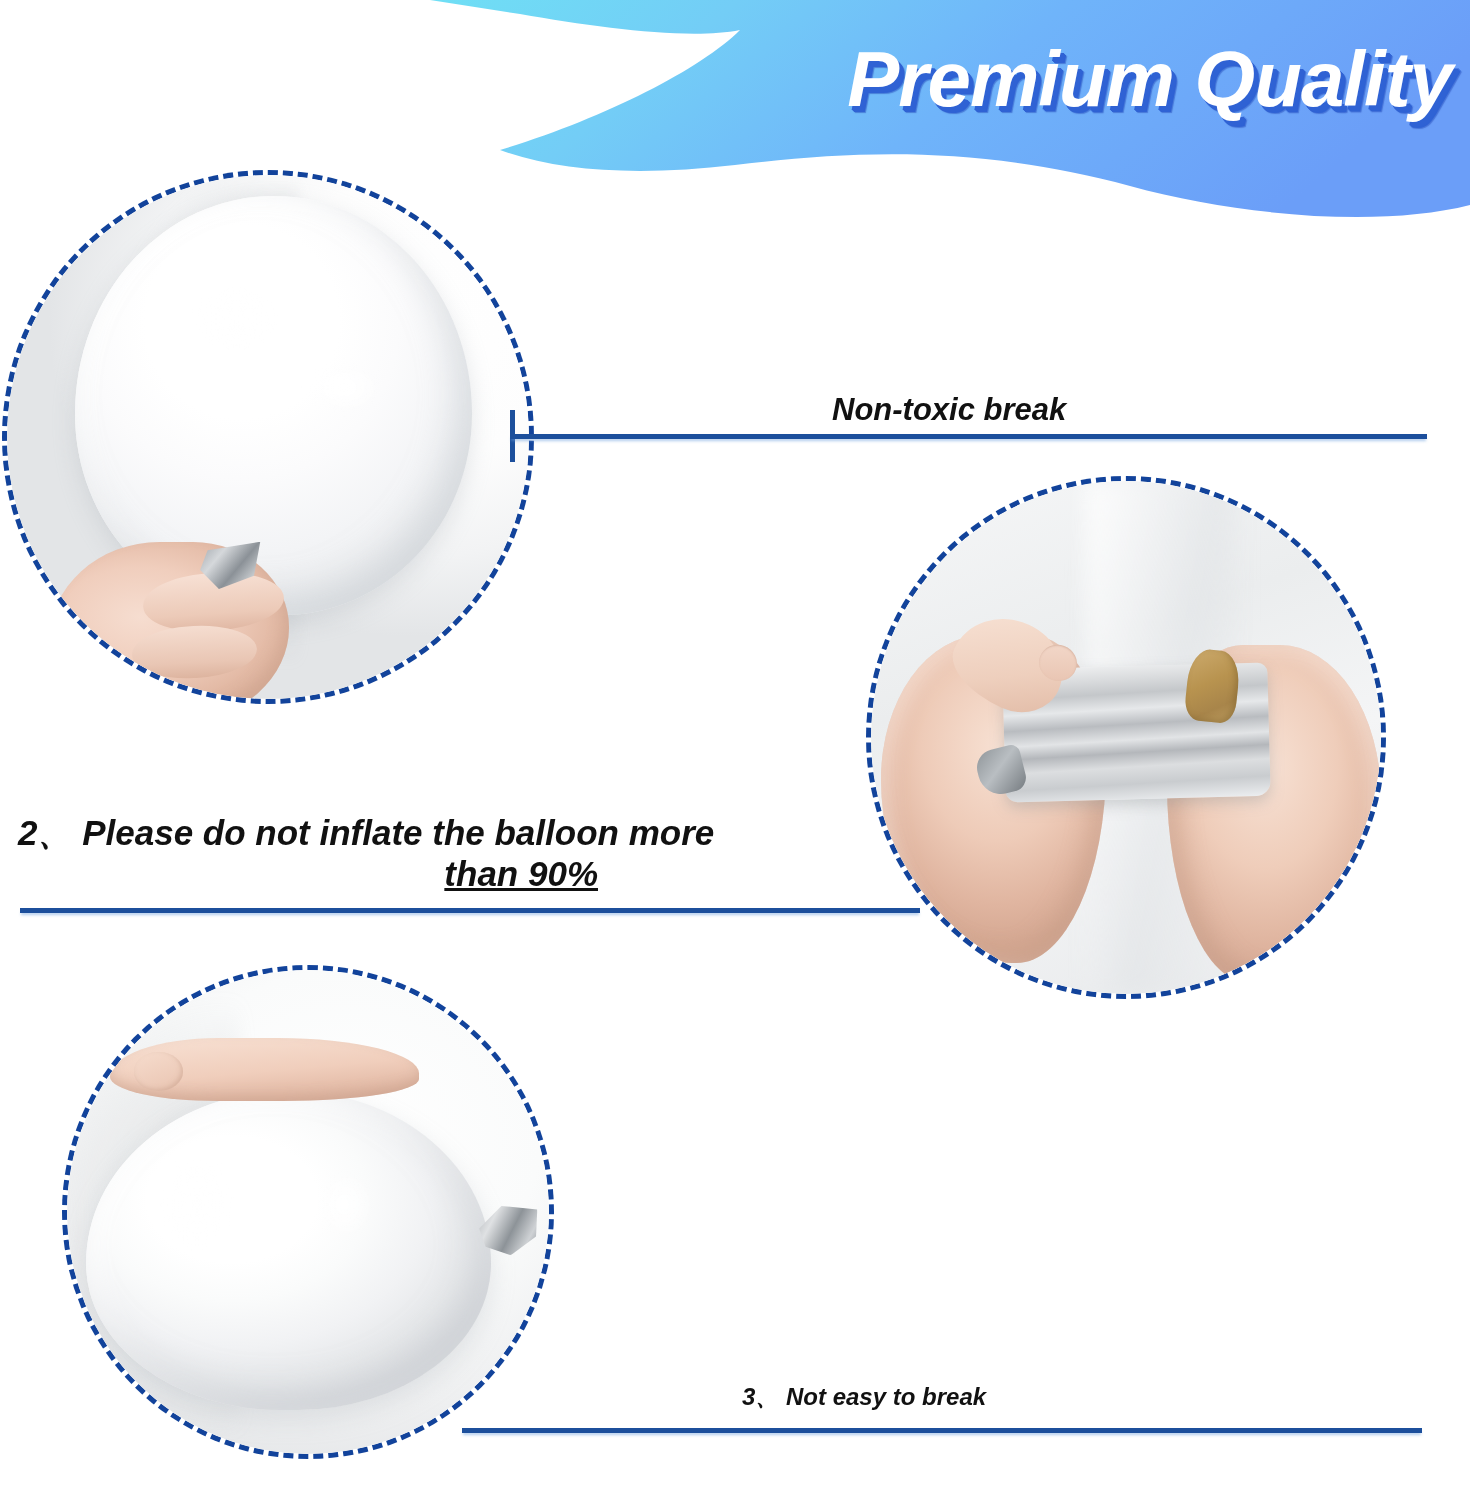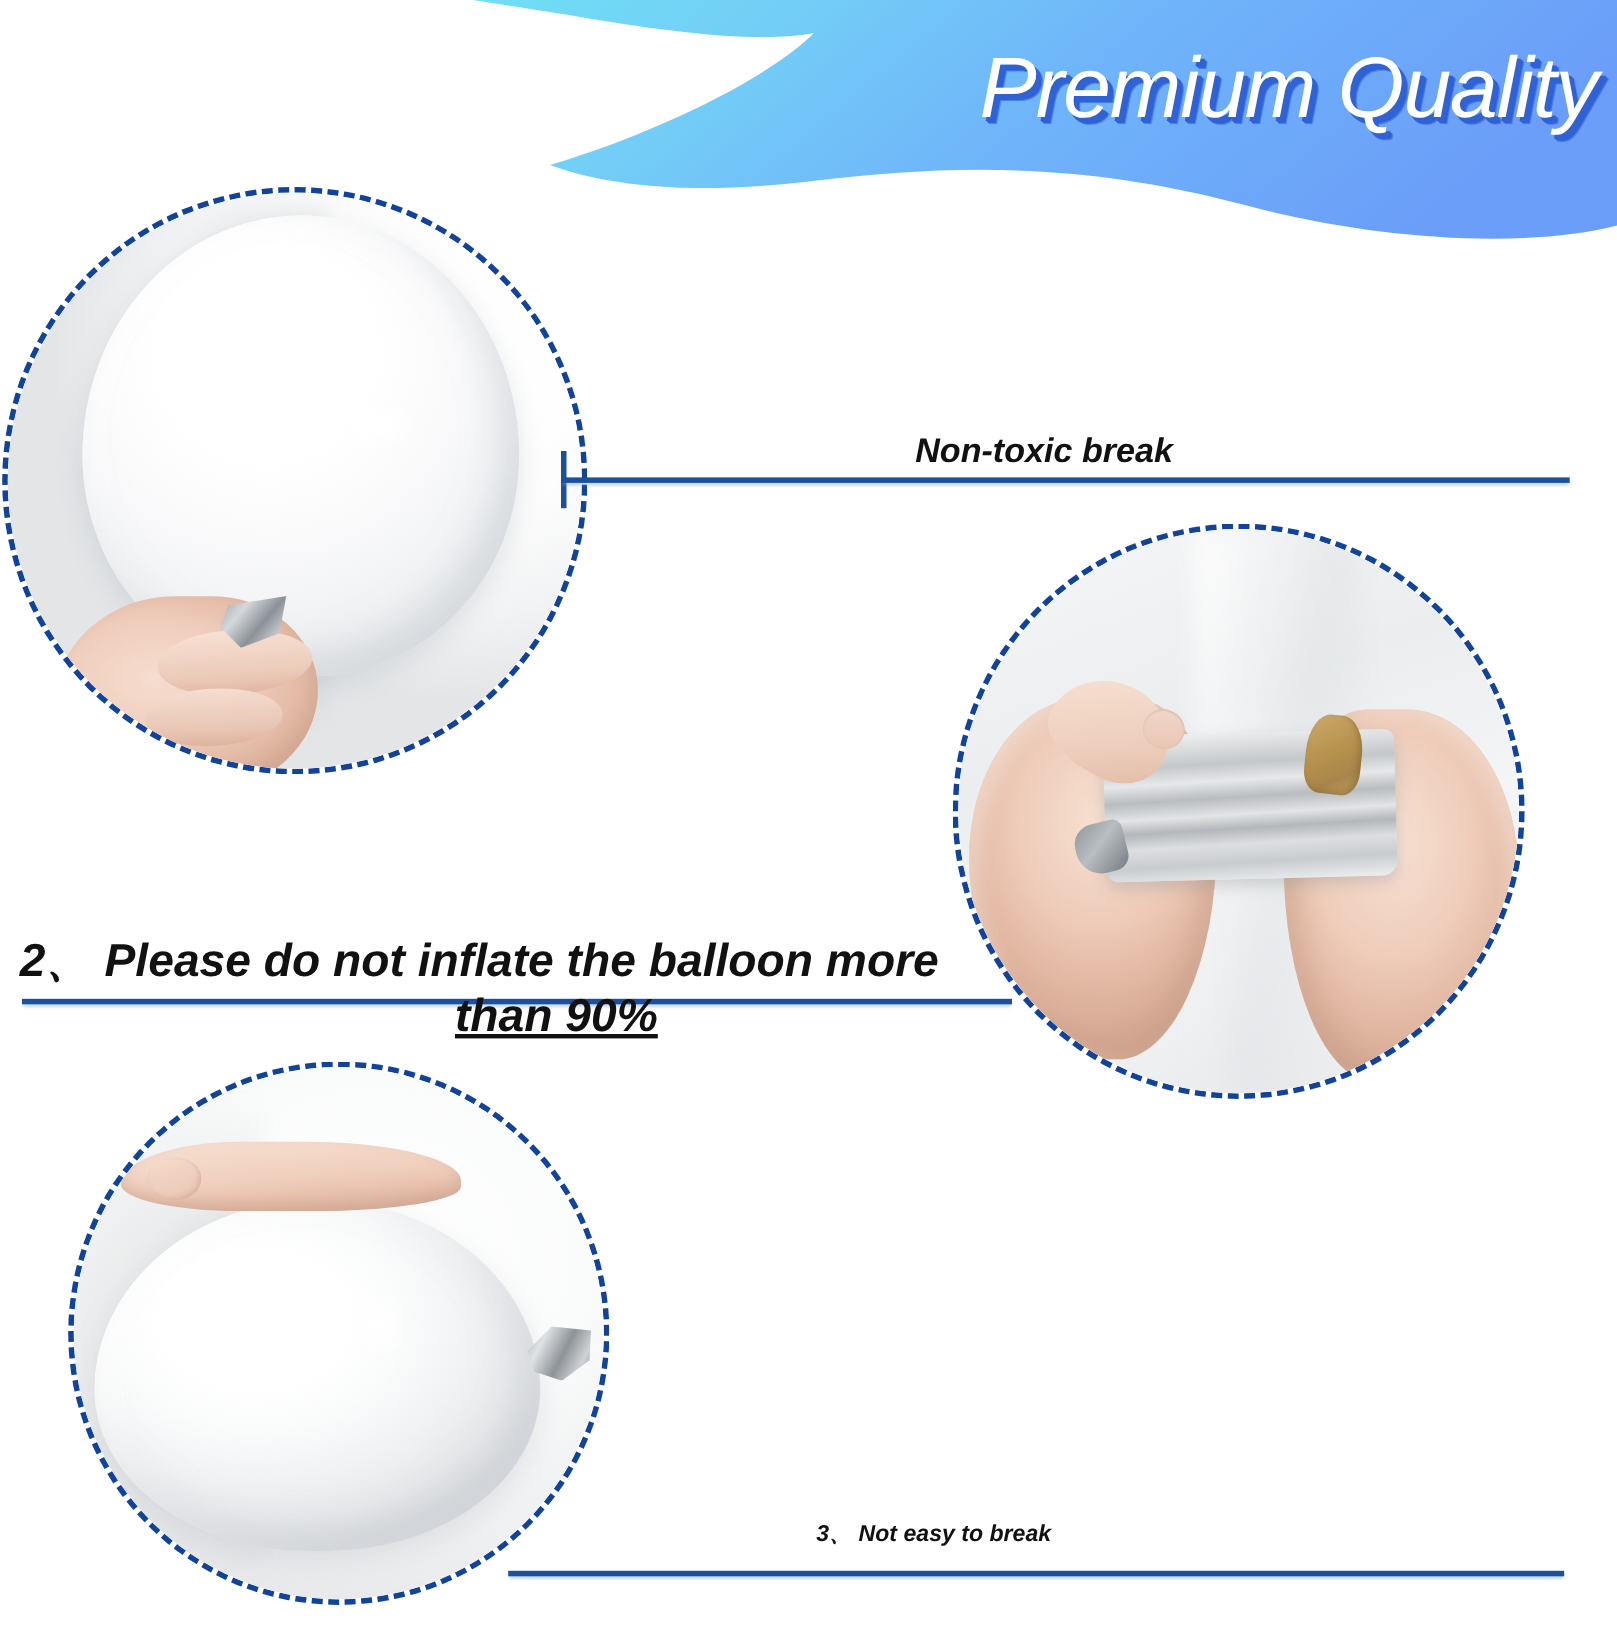--- a/index.html
+++ b/index.html
@@ -31,21 +31,21 @@
   .banner svg {
     position: absolute;
     left: 0;
     top: 0;
   }
   .banner-title {
     position: absolute;
     right: 18px;
     top: 34px;
     font-size: 78px;
-    font-weight: normal;
+    font-weight: bold;
     font-style: italic;
     color: #ffffff;
     letter-spacing: -1px;
     white-space: nowrap;
     text-shadow:
        4px 5px 0 #2f62d4,
        5px 6px 0 #2f62d4,
        3px 4px 0 #2f62d4,
        6px 7px 1px rgba(40,80,190,0.55);
   }
@@ -88,31 +88,31 @@
     white-space: pre;
     line-height: 1.18;
   }
   .cap-1 {
     left: 832px;
     top: 392px;
     font-size: 31px;
   }
   .cap-2 {
     left: 18px;
-    top: 848px;
-    font-size: 42px;
+    top: 812px;
+    font-size: 35px;
     width: 880px;
     white-space: normal;
   }
   .cap-2 .cap2-l1 { display:block; text-align:left; }
   .cap-2 .cap2-l2 { display:block; text-align:right; padding-right:300px;text-decoration:underline; }
   .cap-3 {
     left: 742px;
     top: 1383px;
-    font-size: 21px;
+    font-size: 24px;
   }
 
   
   #photo1 { left: 2px; top: 170px; width: 532px; height: 534px; }
   #photo1 .bg {
     position: absolute; left: 0; top: 0; width: 100%; height: 100%;
     background:
       radial-gradient(ellipse 70% 60% at 78% 28%, #ffffff 0%, #fdfdfd 45%, #f2f3f4 75%, #e3e5e7 100%);
   }
   #photo1 .shadow-left {

